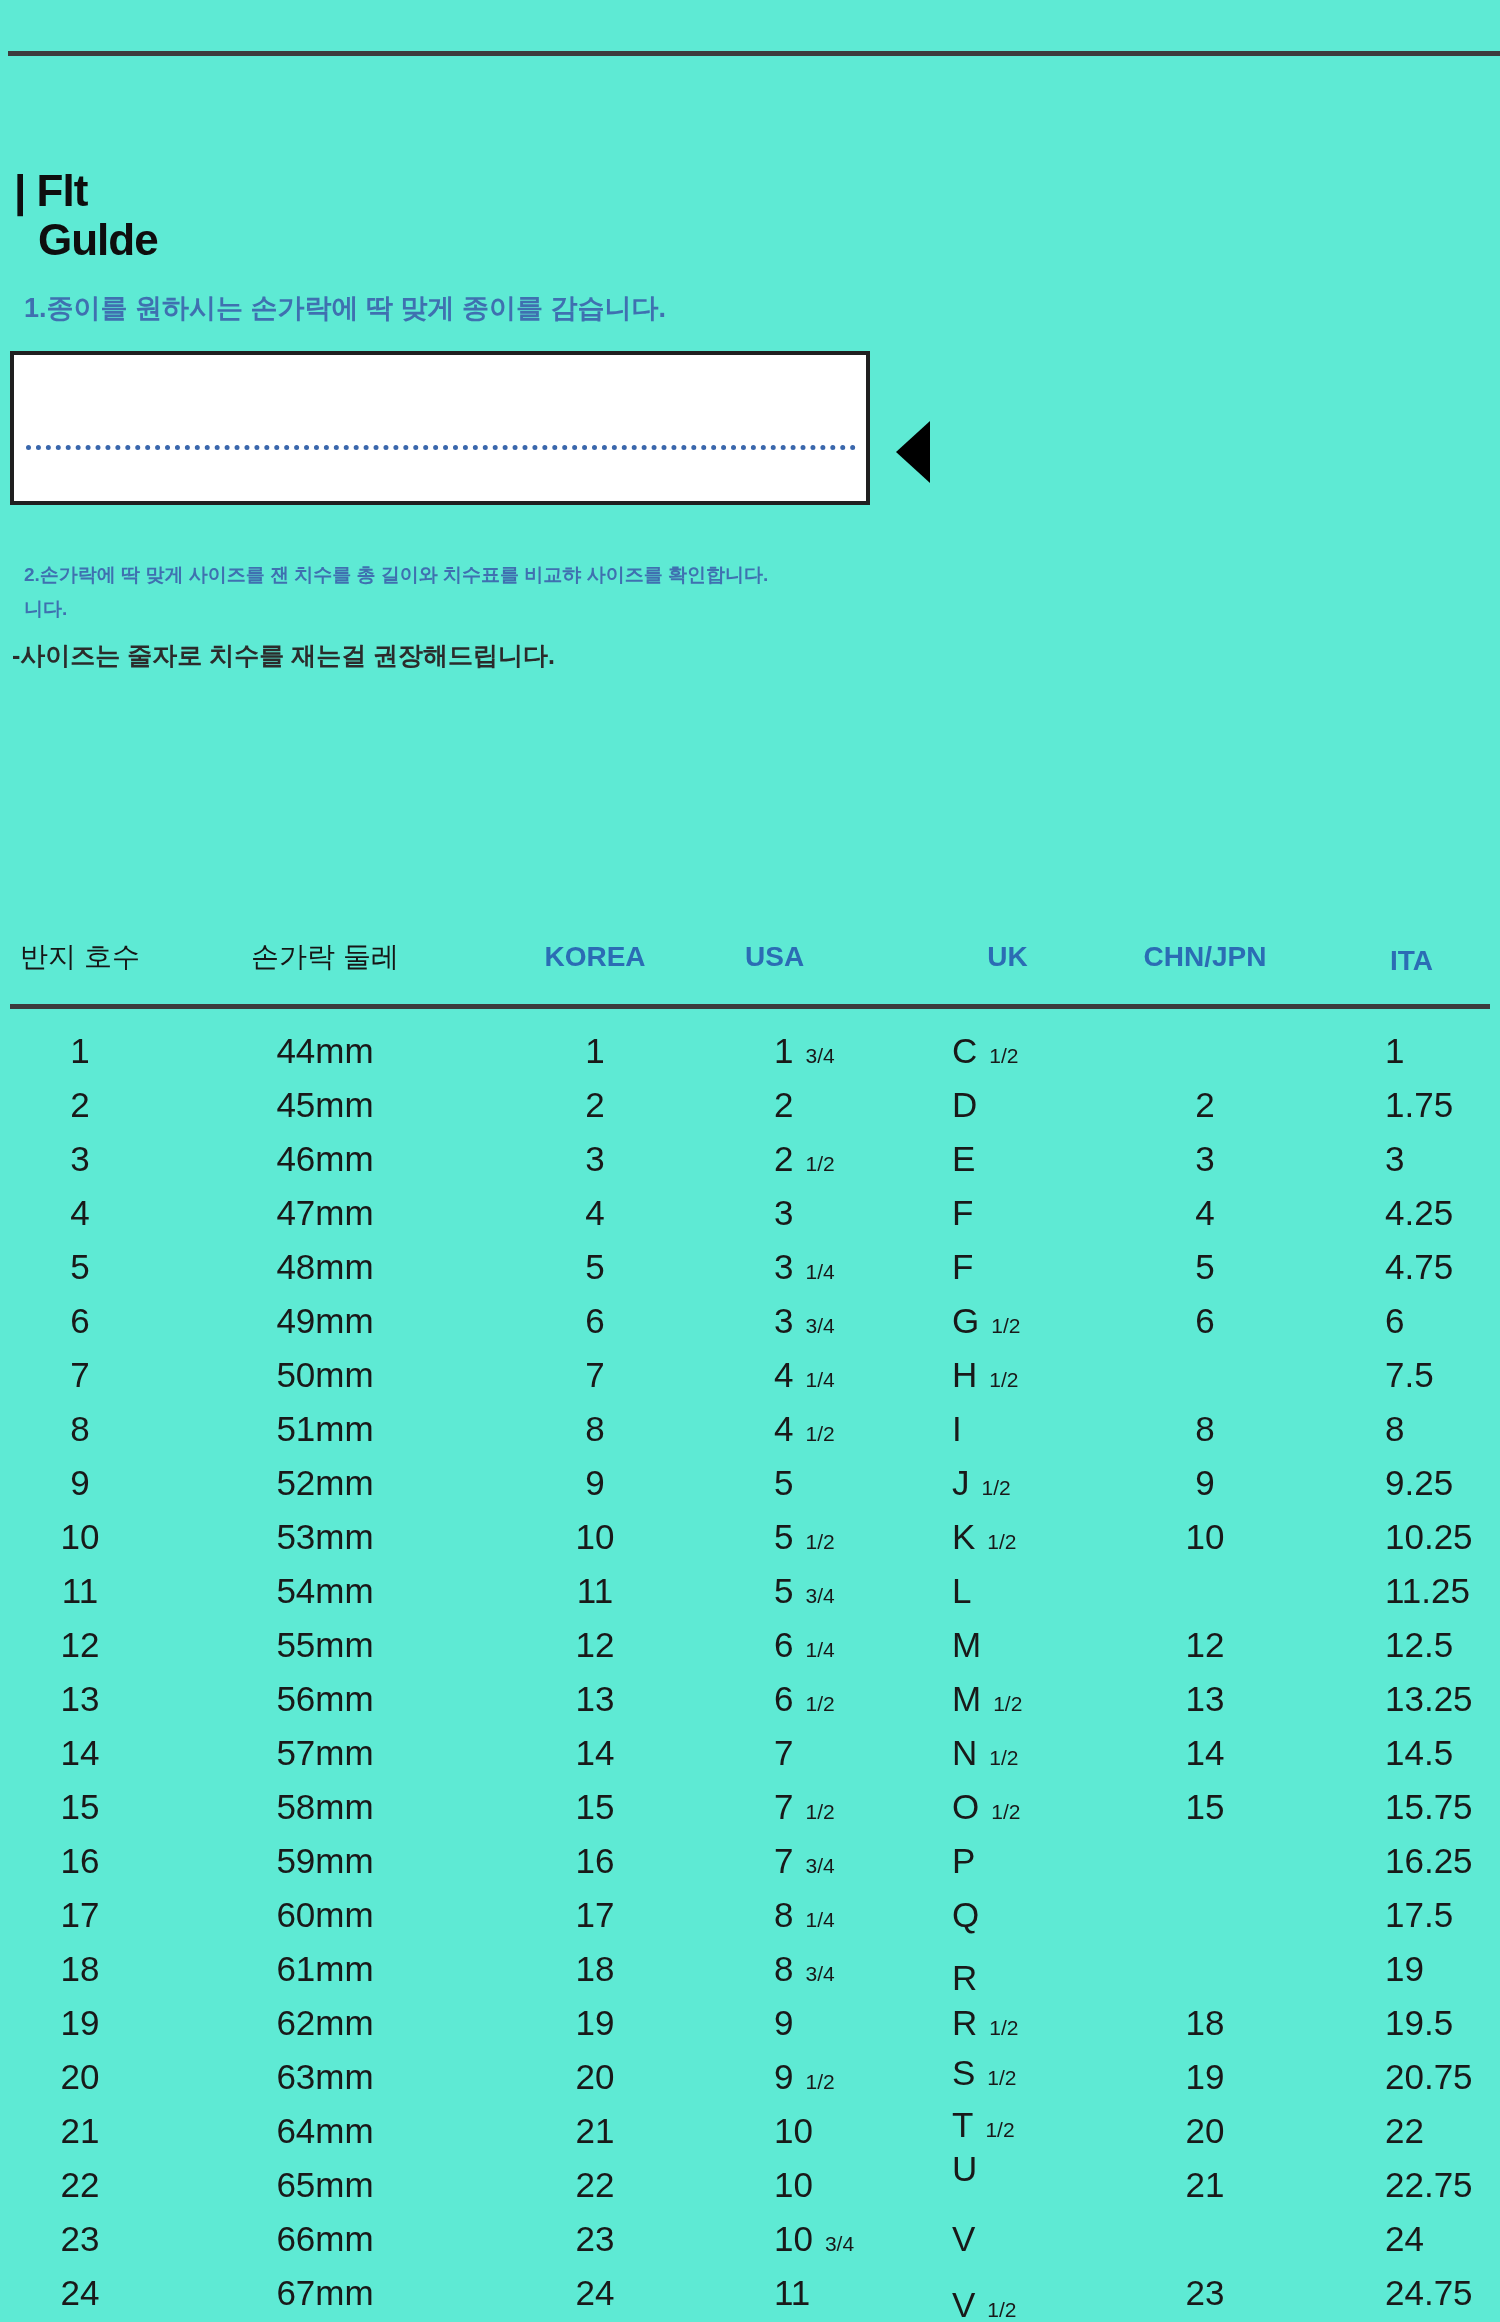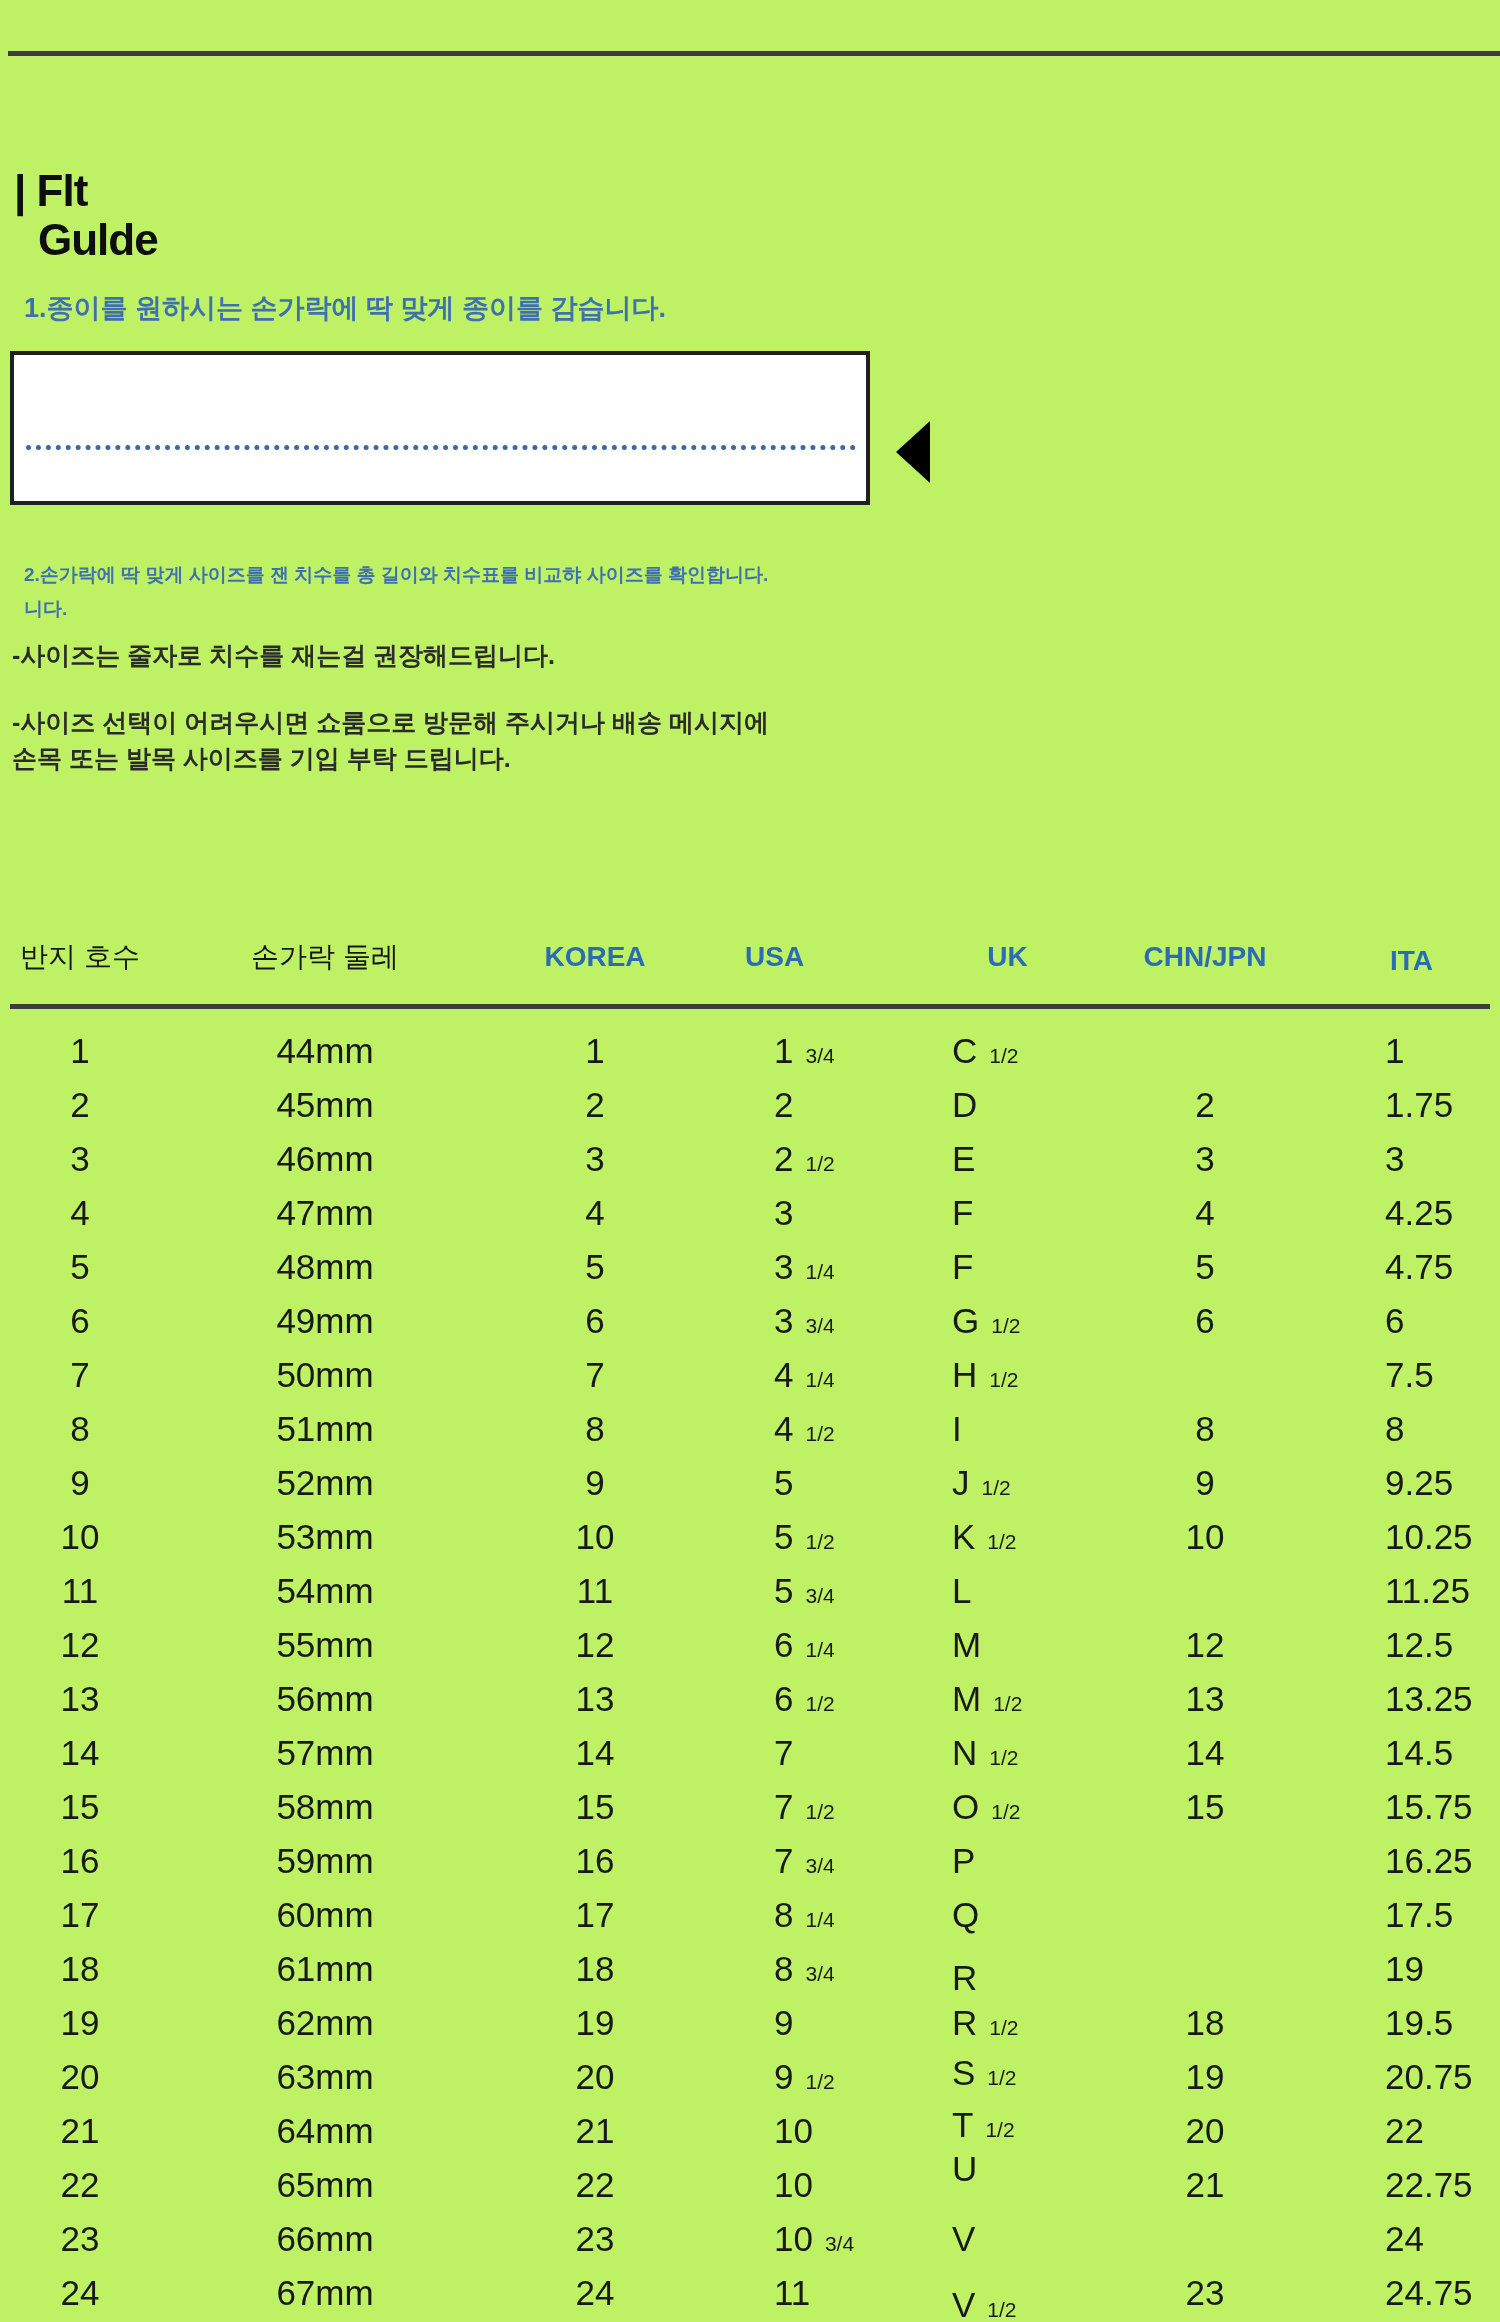--- a/index.html
+++ b/index.html
@@ -1,17 +1,17 @@
 <!DOCTYPE html>
 <html><head>
 <meta charset="utf-8">
 <style>
   html,body { margin:0; padding:0; background:#ffffff; }
   .page {
-    position:relative; width:1500px; height:2322px; background:#bef264;
+    position:relative; width:1500px; height:2322px; background:#5eead4;
     font-family:"Liberation Sans","DejaVu Sans",sans-serif; overflow:hidden;
   }
   .top-rule { position:absolute; left:8px; top:51px; width:1492px; height:5px; background:#3c3c3c; }
 
   .title { position:absolute; left:14px; top:166px; font-size:44px; font-weight:700;
            color:#0e0e0e; line-height:49px; letter-spacing:-1px; }
   .title .t2 { margin-left:24px; }
 
   .step  { position:absolute; left:12px; margin:12px; font-weight:700; }
   .step1 { top:278px; font-size:27px; color:#3f70b0; }
@@ -71,22 +71,20 @@
   <p class="step step1">1.종이를 원하시는 손가락에 딱 맞게 종이를 감습니다.</p>
 
   <div class="measure-box">
     <div class="dotted"></div>
   </div>
   <div class="arrow"></div>
 
   <p class="step step2">2.손가락에 딱 맞게 사이즈를 잰 치수를 총 길이와 치수표를 비교햐 사이즈를 확인합니다.
 니다.</p>
   <p class="note note1">-사이즈는 줄자로 치수를 재는걸 권장해드립니다.</p>
-  <p class="note note2">-사이즈 선택이 어려우시면 쇼룸으로 방문해 주시거나 배송 메시지에
- 손목 또는 발목 사이즈를 기입 부탁 드립니다.</p>
 
   <div class="thead">
     <div class="c1 hk">반지 호수</div>
     <div class="c2 hk">손가락 둘레</div>
     <div class="c3 hb">KOREA</div>
     <div class="c4 hb">USA</div>
     <div class="c5 hb">UK</div>
     <div class="c6 hb">CHN/JPN</div>
     <div class="c7 hb">ITA</div>
   </div>

